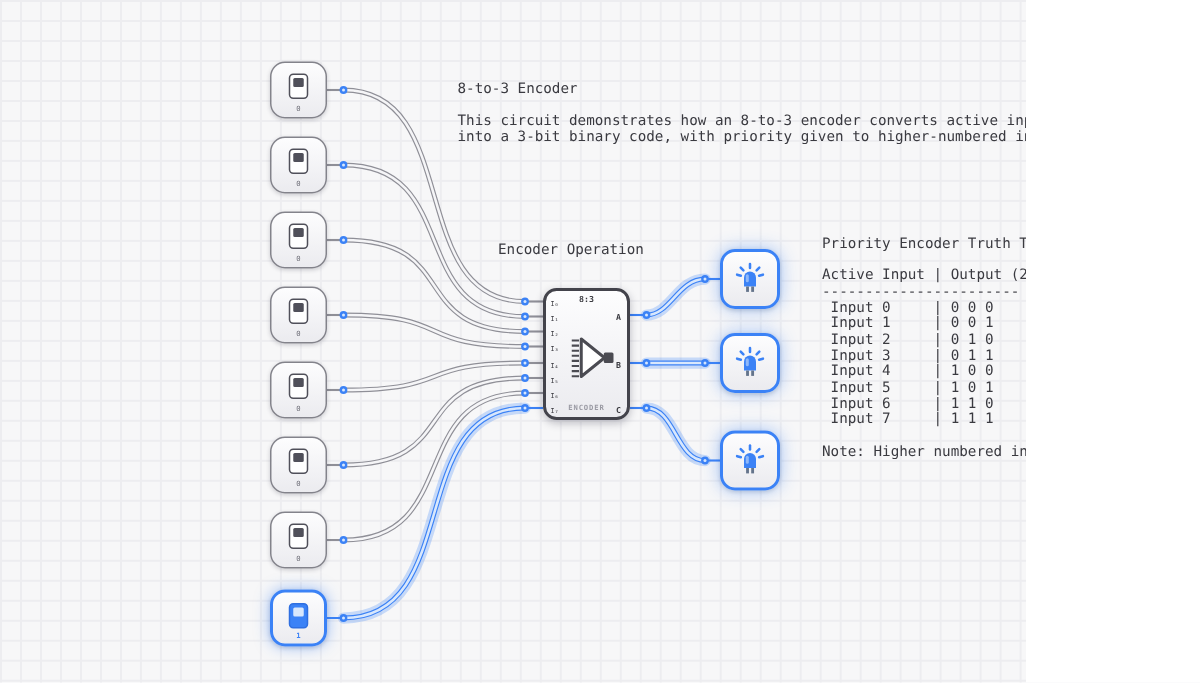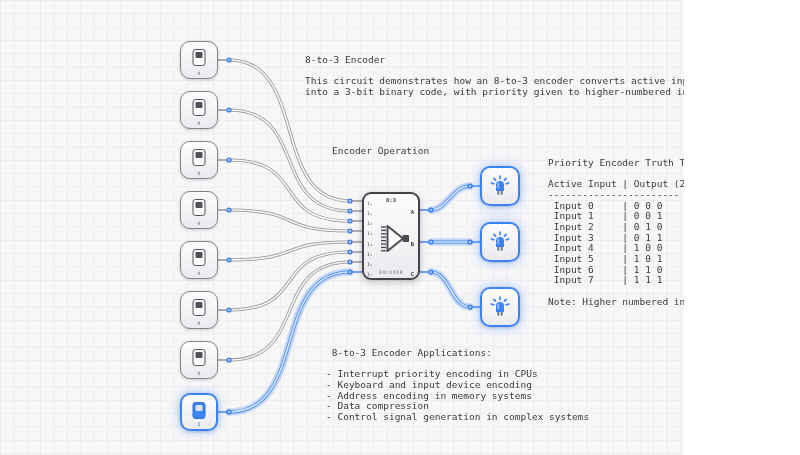--- a/index.html
+++ b/index.html
@@ -306,36 +306,29 @@
       <rect x="9.2" y="8.8" width="2" height="5.4" rx="1" fill="#8fb8f9"></rect>
       <rect x="9.4" y="17" width="1.9" height="3.6" fill="#64748b"></rect>
       <rect x="12.8" y="17" width="1.9" height="3.6" fill="#64748b"></rect>
     </svg>
   </div>
 
   <pre class="note" style="left:305px;top:55px">8-to-3 Encoder
 
 This circuit demonstrates how an 8-to-3 encoder converts active input lines
 into a 3-bit binary code, with priority given to higher-numbered inputs.</pre>
-  <pre class="note" style="left:332px;top:146px">Encoder Operation</pre>
+  <pre class="note" style="left:332px;top:162px">Encoder Operation</pre>
   <pre class="note" style="left:548px;top:158px">Priority Encoder Truth Table (simplified):
 
 Active Input | Output (2,1,0)
 -----------------------
  Input 0     | 0 0 0
  Input 1     | 0 0 1
  Input 2     | 0 1 0
  Input 3     | 0 1 1
  Input 4     | 1 0 0
  Input 5     | 1 0 1
  Input 6     | 1 1 0
  Input 7     | 1 1 1
 
 Note: Higher numbered inputs have priority</pre>
-  <pre class="note" style="left:326px;top:348px"> 8-to-3 Encoder Applications:
-
-- Interrupt priority encoding in CPUs
-- Keyboard and input device encoding
-- Address encoding in memory systems
-- Data compression
-- Control signal generation in complex systems</pre>
 
 </div>
 
 </body></html>

